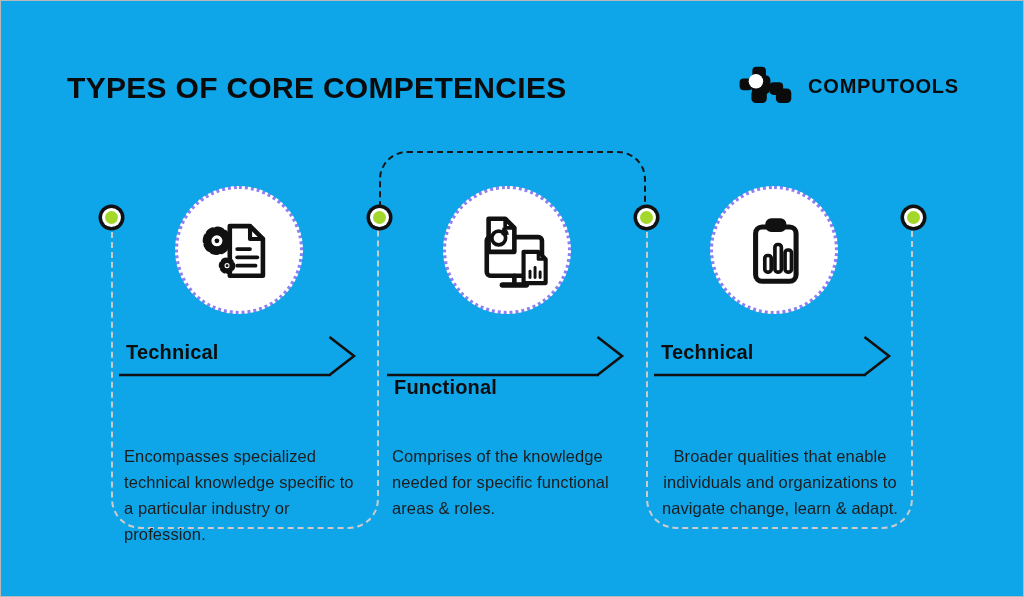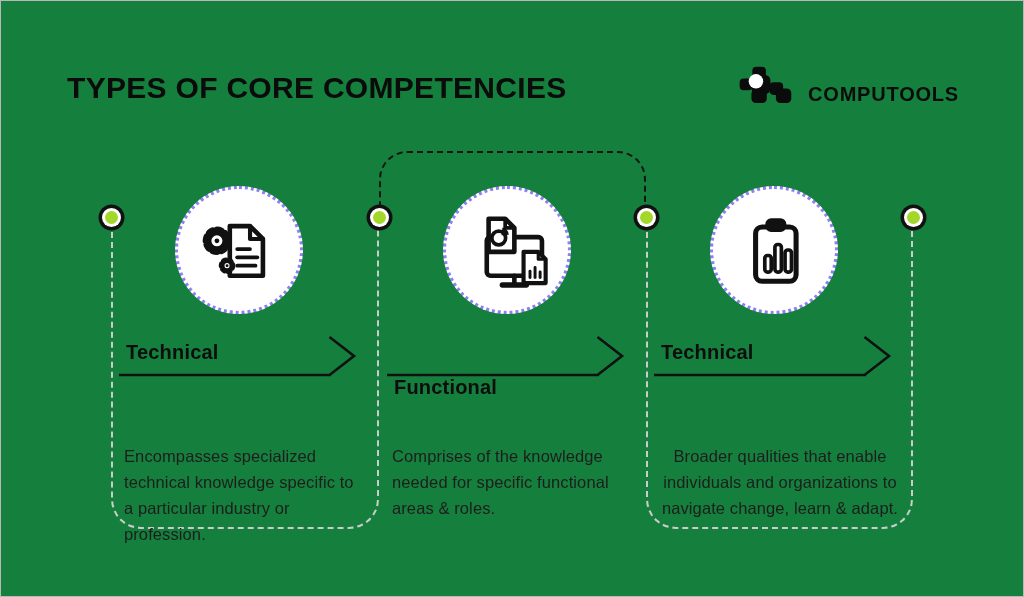--- a/index.html
+++ b/index.html
@@ -1,33 +1,33 @@
 <!DOCTYPE html>
 <html><head>
 <meta charset="utf-8">
 <style>
   html,body{margin:0;padding:0;background:#fff;}
   *{box-sizing:border-box;}
   .canvas{
-    position:relative;width:1024px;height:597px;background:#15803d;
+    position:relative;width:1024px;height:597px;background:#0ea5e9;
     border:1px solid #b8b8b8;overflow:hidden;
     font-family:"Liberation Sans", sans-serif;color:#111;
   }
   
   .title{
     position:absolute;left:66px;top:70px;margin:0;
     font-size:30px;font-weight:700;letter-spacing:.3px;color:#0b0b0b;
   }
   .brand{
     position:absolute;right:64px;top:58px;display:flex;align-items:flex-end;gap:14px;
   }
   .brand svg{display:block;}
   .brand-name{
     font-size:20px;font-weight:700;letter-spacing:.8px;color:#0b0b0b;
-    margin-bottom:3px;
+    margin-bottom:11px;
   }
   
   .panel{
     position:absolute;top:216px;height:312px;
     border:2px dashed #cbcbcb;border-top:none;
     border-radius:0 0 30px 30px;
   }
   .panel-1{left:110px;width:268px;}
   .panel-2{left:645px;width:267px;}
   

